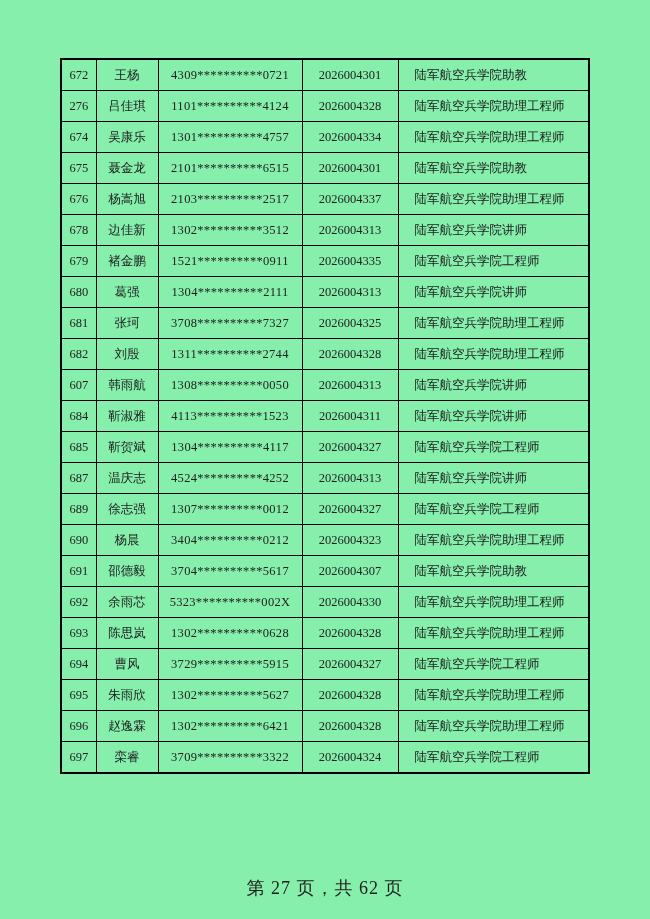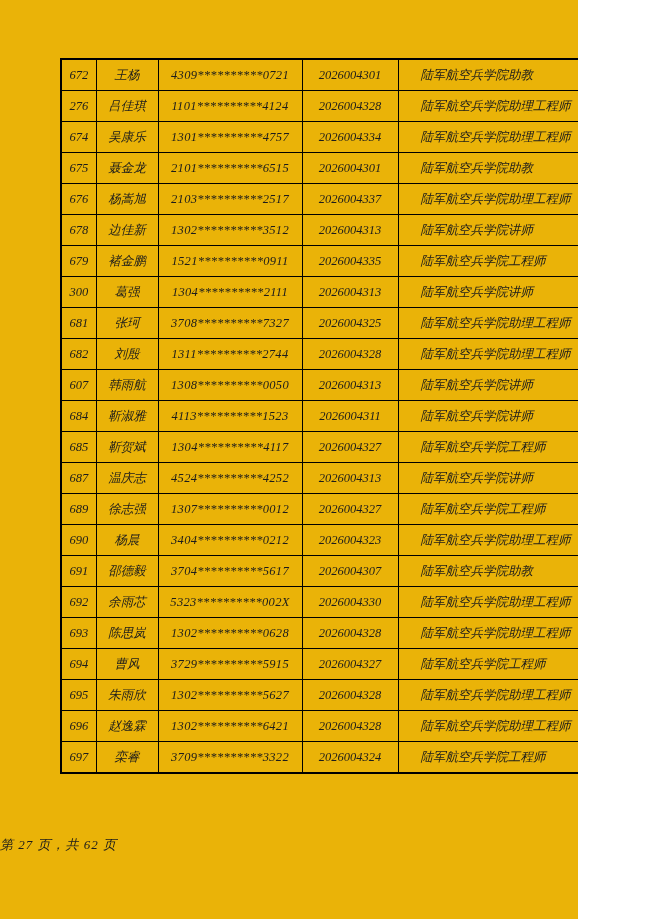--- a/index.html
+++ b/index.html
@@ -2,27 +2,26 @@
 <html><head>
 <meta charset="utf-8">
 <style>
   html, body {
     margin: 0;
     padding: 0;
     background: #ffffff;
   }
   .page {
     position: relative;
-    width: 578px;
+    width: 650px;
     height: 919px;
-    background: #eab308;
+    background: #86efac;
     font-family: "Liberation Serif", "DejaVu Serif", serif;
     color: #1c1c1c;
     overflow: hidden;
-    font-style: italic;
   }
   table.roster {
     position: absolute;
     left: 60px;
     top: 58px;
     width: 528px;
     border-collapse: collapse;
     table-layout: fixed;
     border: 2px solid #000000;
   }
@@ -32,31 +31,32 @@
     font-size: 12.5px;
     line-height: 1;
     text-align: center;
     vertical-align: middle;
     padding: 0;
     white-space: nowrap;
     overflow: hidden;
   }
   table.roster td.col-position {
     text-align: left;
-    padding-left: 22px;
+    padding-left: 16px;
   }
   table.roster td.col-id {
     letter-spacing: 0.3px;
   }
   .footer {
     position: absolute;
     left: 0;
-    top: 836px;
+    top: 876px;
     width: 650px;
-    font-size: 13px;
+    text-align: center;
+    font-size: 18px;
     color: #1c1c1c;
     letter-spacing: 1px;
   }
 </style>
 </head>
 <body>
 
 <div class="page">
 
   <table class="roster">
@@ -111,21 +111,21 @@
           <td class="col-position">陆军航空兵学院讲师</td>
         </tr>
         <tr>
           <td class="col-serial">679</td>
           <td class="col-name">褚金鹏</td>
           <td class="col-id">1521**********0911</td>
           <td class="col-code">2026004335</td>
           <td class="col-position">陆军航空兵学院工程师</td>
         </tr>
         <tr>
-          <td class="col-serial">300</td>
+          <td class="col-serial">680</td>
           <td class="col-name">葛强</td>
           <td class="col-id">1304**********2111</td>
           <td class="col-code">2026004313</td>
           <td class="col-position">陆军航空兵学院讲师</td>
         </tr>
         <tr>
           <td class="col-serial">681</td>
           <td class="col-name">张珂</td>
           <td class="col-id">3708**********7327</td>
           <td class="col-code">2026004325</td>

